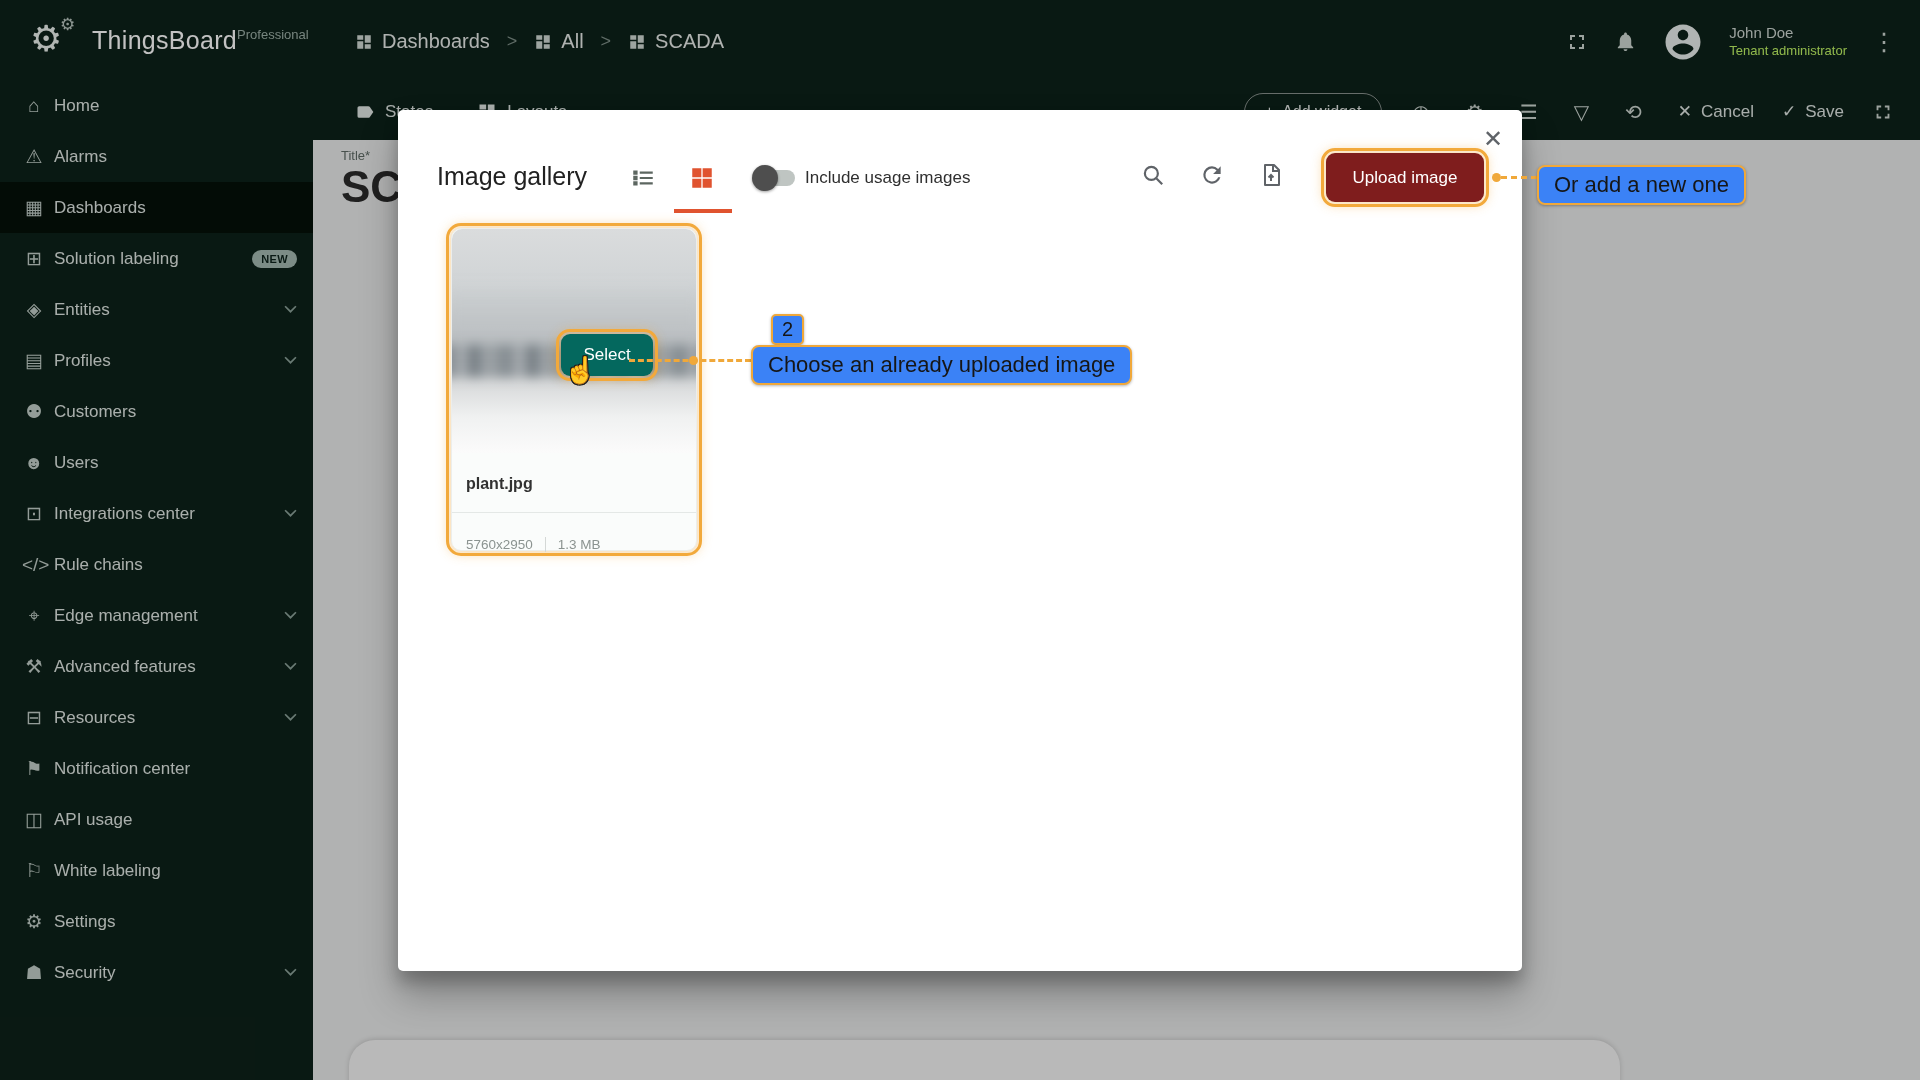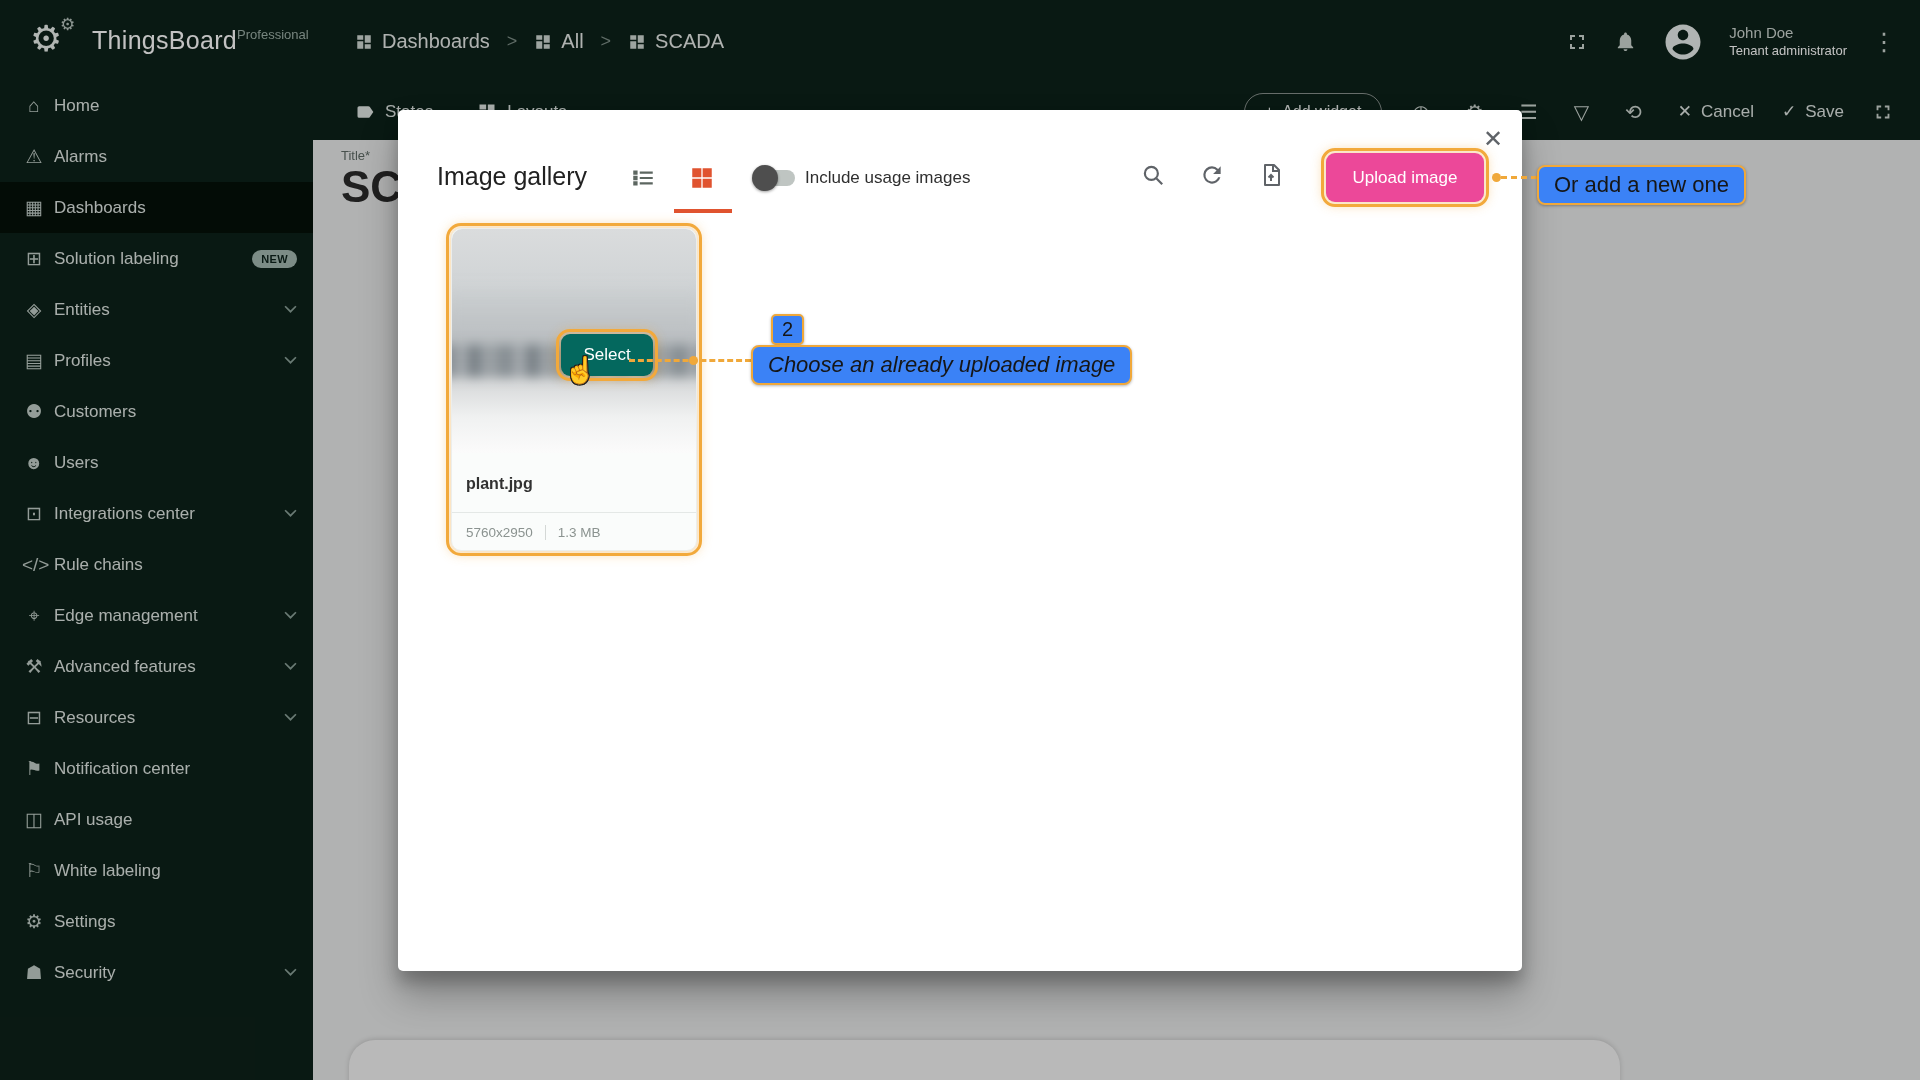--- a/index.html
+++ b/index.html
@@ -31,21 +31,21 @@
     align-items:center; padding:0 24px 0 42px; color:#e6eae8; }
   .breadcrumb { display:flex; align-items:center; }
   .crumb { display:flex; align-items:center; gap:9px; font-size:20px; cursor:pointer; }
   .sep { margin:0 17px; color:#7e8f88; font-size:18px; }
   .topbar-right { margin-left:auto; display:flex; align-items:center; gap:25px; }
   .tb-ic-btn { background:none; border:none; color:#ccd5d0; font-size:22px; cursor:pointer;
     display:flex; align-items:center; }
   .avatar { width:42px; height:42px; border-radius:50%; display:flex; align-items:center; justify-content:center; }
   .user-block { line-height:1.3; }
   .user-name { font-size:15px; color:#ccd5d0; }
-  .user-role { font-size:13px; color:#ffffff; }
+  .user-role { font-size:13px; color:#bef264; }
   .kebab { font-size:24px; color:#ccd5d0; }
 
   
   .toolbar { position:absolute; left:313px; top:83px; right:0; height:57px; display:flex;
     align-items:center; padding:0 26px 0 42px; color:#dde4e1; }
   .tb-btn { display:flex; align-items:center; gap:10px; font-size:17px; color:#dde4e1;
     background:none; border:none; cursor:pointer; margin-right:44px; }
   .tb-spacer { flex:1; }
   .add-widget { display:flex; align-items:center; gap:8px; border:1px solid rgba(255,255,255,.5);
     border-radius:21px; padding:9px 20px; font-size:16px; color:#e8ecea; background:none; margin-right:30px; }
@@ -69,42 +69,42 @@
   .list-btn { left:232px; } .grid-btn { left:291px; }
   .tab-underline { position:absolute; left:276px; top:99px; width:58px; height:4px; background:#e0532f; }
   .sys-toggle { position:absolute; left:357px; top:60px; width:40px; height:16px; background:#bfc5c2;
     border-radius:8px; cursor:pointer; }
   .sys-toggle .knob { position:absolute; left:-3px; top:-5px; width:26px; height:26px; border-radius:50%;
     background:#4e4e4e; box-shadow:0 1px 3px rgba(0,0,0,.4); }
   .toggle-label { position:absolute; left:407px; top:58px; font-size:17px; color:#2f2f2f; }
   .hdr-icons { position:absolute; left:742px; top:52px; display:flex; gap:33px; align-items:center; }
   .hdr-icon-btn { background:none; border:none; cursor:pointer; width:26px; height:26px;
     font-size:24px; color:#5f6368; display:flex; align-items:center; justify-content:center; }
-  .upload-btn { position:absolute; left:928px; top:43px; width:158px; height:49px; background:#ec4899;
+  .upload-btn { position:absolute; left:928px; top:43px; width:158px; height:49px; background:#7f1d1d;
     color:#fff; font-size:17px; font-weight:500; border:none; border-radius:9px; cursor:pointer; }
   .close-btn { position:absolute; left:1078px; top:12px; width:34px; height:34px; background:none;
     border:none; font-size:24px; color:#5f6368; cursor:pointer; }
 
   
   .image-card { position:absolute; left:53px; top:118px; width:246px; height:323px; background:#fafcfb;
     border-radius:10px; border:1px solid #eceeec; }
   .thumb { position:absolute; left:0; top:0; right:0; height:224px; border-radius:10px 10px 0 0; overflow:hidden;
     background:linear-gradient(180deg,#dadcdd 0%,#cdd1d3 34%,#c3c7ca 46%,#b3b8bb 56%,#d6d8d9 68%,#f0f1f1 84%,#fbfbfb 100%); }
   .haze { position:absolute; left:-12px; right:-12px; top:64px; height:54px;
     background:linear-gradient(#c7cbcd,#b6babd); filter:blur(9px); opacity:.75; }
   .skyline { position:absolute; left:-12px; right:-12px; top:116px; height:32px;
     background:repeating-linear-gradient(90deg,#868d92 0 16px,#a7acb0 16px 28px,#757d83 28px 40px,#9ba1a5 40px 58px);
     filter:blur(6px); }
   .select-btn { position:absolute; left:77px; top:105px; width:92px; height:42px; background:#04685e;
     color:#fff; font-size:17px; font-weight:500; border:none; border-radius:9px; cursor:pointer; z-index:2;margin-left:32px; }
   .cursor-glyph { position:absolute; left:112px; top:126px; font-size:26px; color:#ffffff; z-index:3;
     text-shadow:-1px -1px 0 #222,1px -1px 0 #222,-1px 1px 0 #222,1px 1px 0 #222; }
   .card-name { position:absolute; left:14px; top:246px; font-size:16px; font-weight:700; color:#313131; }
   .card-meta { position:absolute; left:0; right:0; top:283px; height:40px; border-top:1px solid #e4e8e6;
-    display:flex; align-items:center; padding-left:14px; font-size:13.5px; color:#8b9390; gap:12px; }
+    display:flex; align-items:flex-end; padding-left:14px; font-size:13.5px; color:#8b9390; gap:12px; }
   .vdiv { width:1px; height:15px; background:#d4d8d6; }
 
   
   .hl { outline:3px solid #f2a93b; outline-offset:2px; box-shadow:0 0 12px 3px rgba(242,169,59,.45); }
   .callout { position:absolute; background:#3b82f6; border:2px solid #f0a83a; border-radius:8px;
     color:#161616; font-size:22px; padding:5px 15px; z-index:40; white-space:nowrap;
     box-shadow:0 1px 3px rgba(0,0,0,.3); }
   .callout.num { padding:2px 9px; font-size:20px; border-radius:5px; }
   .dash { position:absolute; border-top:3px dashed #f0a83a; z-index:40; }
   .dot { position:absolute; width:9px; height:9px; border-radius:50%; background:#f0a83a; z-index:40; }
@@ -392,15 +392,15 @@
     </div>
   </section>
 
   <div class="dot" style="left:1492px; top:173px;"></div>
   <div class="dash" style="left:1501px; top:176px; width:36px;"></div>
   <div class="callout" style="left:1537px; top:165px;">Or add a new one</div>
 
   <div class="dash" style="left:629px; top:359px; width:122px;"></div>
   <div class="dot" style="left:689px; top:356px;"></div>
   <div class="callout num" style="left:771px; top:314px;">2</div>
-  <div class="callout" style="left:751px; top:345px;font-style:italic;">Choose an already uploaded image</div>
+  <div class="callout" style="left:751px; top:345px;">Choose an already uploaded image</div>
 
 </div>
 
 </body></html>

